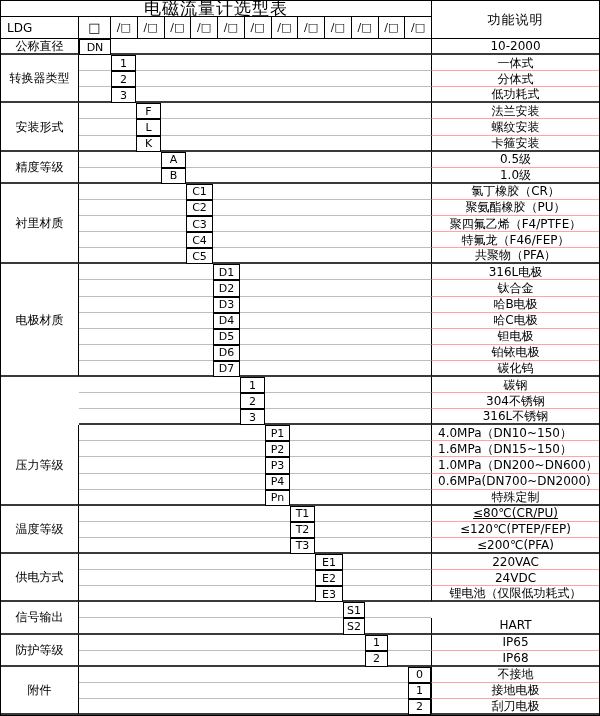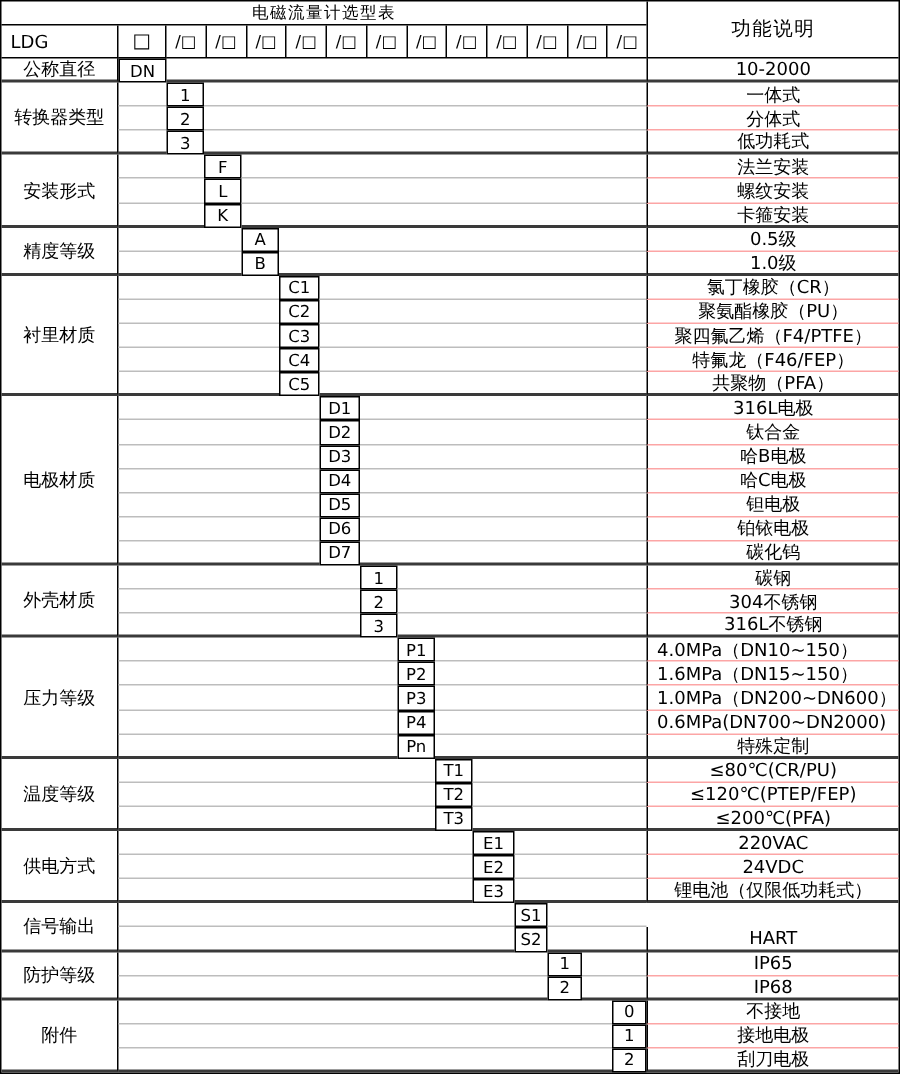--- a/index.html
+++ b/index.html
@@ -14,21 +14,21 @@
     border:1px solid #000;
     background:#fff;
     color:#000;
     font-family:"DejaVu Sans", sans-serif;
     font-size:12px;
   }
 
   .cell { display:flex; align-items:center; justify-content:center;
           overflow:hidden; white-space:nowrap; line-height:1; }
 
-  .title { grid-column:1/16; grid-row:1; border-bottom:1px solid #000; font-size:11px; letter-spacing:1px; }
+  .title { grid-column:1/16; grid-row:1; border-bottom:1px solid #000; font-size:17px; letter-spacing:1px; }
   .desc-header { grid-column:16; grid-row:1/3; border-left:1px solid #000; border-bottom:1px solid #000; font-size:13px; letter-spacing:1px; }
 
   .ldg { grid-column:1; grid-row:2; justify-content:flex-start; padding-left:6px;
          border-right:1px solid #000; border-bottom:1px solid #000; }
   .box-first { grid-column:2; grid-row:2; border-right:1px solid #000; border-bottom:1px solid #000; font-size:13px; }
   .slots { grid-column:3/16; grid-row:2; display:flex; border-bottom:1px solid #000; }
   .slot { flex:1; display:flex; align-items:center; justify-content:center;
           border-right:1px solid #000; font-size:11px; }
   .slot:last-child { border-right:none; }
 
@@ -144,21 +144,20 @@
     <div class="cell filler" style="grid-area: 21 / 8 / 22 / 16;"></div>
     <div class="cell desc" style="grid-area: 21 / 16 / 22 / 17;">钽电极</div>
     <div class="cell filler" style="grid-area: 22 / 2 / 23 / 7;"></div>
     <div class="cell code" style="grid-area: 22 / 7 / 23 / 8;">D6</div>
     <div class="cell filler" style="grid-area: 22 / 8 / 23 / 16;"></div>
     <div class="cell desc" style="grid-area: 22 / 16 / 23 / 17;">铂铱电极</div>
     <div class="cell filler cat-end" style="grid-area: 23 / 2 / 24 / 7;"></div>
     <div class="cell code" style="grid-area: 23 / 7 / 24 / 8;">D7</div>
     <div class="cell filler cat-end" style="grid-area: 23 / 8 / 24 / 16;"></div>
     <div class="cell desc cat-end" style="grid-area: 23 / 16 / 24 / 17;">碳化钨</div>
-    <div class="cell label" style="grid-area: 24 / 1 / 27 / 2;">外壳材质</div>
     <div class="cell filler" style="grid-area: 24 / 2 / 25 / 8;"></div>
     <div class="cell code" style="grid-area: 24 / 8 / 25 / 9;">1</div>
     <div class="cell filler" style="grid-area: 24 / 9 / 25 / 16;"></div>
     <div class="cell desc" style="grid-area: 24 / 16 / 25 / 17;">碳钢</div>
     <div class="cell filler" style="grid-area: 25 / 2 / 26 / 8;"></div>
     <div class="cell code" style="grid-area: 25 / 8 / 26 / 9;">2</div>
     <div class="cell filler" style="grid-area: 25 / 9 / 26 / 16;"></div>
     <div class="cell desc" style="grid-area: 25 / 16 / 26 / 17;">304不锈钢</div>
     <div class="cell filler cat-end" style="grid-area: 26 / 2 / 27 / 8;"></div>
     <div class="cell code" style="grid-area: 26 / 8 / 27 / 9;">3</div>
@@ -182,21 +181,21 @@
     <div class="cell filler" style="grid-area: 30 / 10 / 31 / 16;"></div>
     <div class="cell desc left" style="grid-area: 30 / 16 / 31 / 17;">0.6MPa(DN700~DN2000)</div>
     <div class="cell filler cat-end" style="grid-area: 31 / 2 / 32 / 9;"></div>
     <div class="cell code" style="grid-area: 31 / 9 / 32 / 10;">Pn</div>
     <div class="cell filler cat-end" style="grid-area: 31 / 10 / 32 / 16;"></div>
     <div class="cell desc cat-end" style="grid-area: 31 / 16 / 32 / 17;">特殊定制</div>
     <div class="cell label" style="grid-area: 32 / 1 / 35 / 2;">温度等级</div>
     <div class="cell filler" style="grid-area: 32 / 2 / 33 / 10;"></div>
     <div class="cell code" style="grid-area: 32 / 10 / 33 / 11;">T1</div>
     <div class="cell filler" style="grid-area: 32 / 11 / 33 / 16;"></div>
-    <div class="cell desc" style="grid-area: 32 / 16 / 33 / 17;">≤80℃(CR/PU)</div>
+    <div class="cell desc" style="grid-area: 32 / 16 / 33 / 17; text-decoration: underline;">≤80℃(CR/PU)</div>
     <div class="cell filler" style="grid-area: 33 / 2 / 34 / 10;"></div>
     <div class="cell code" style="grid-area: 33 / 10 / 34 / 11;">T2</div>
     <div class="cell filler" style="grid-area: 33 / 11 / 34 / 16;"></div>
     <div class="cell desc" style="grid-area: 33 / 16 / 34 / 17;">≤120℃(PTEP/FEP)</div>
     <div class="cell filler cat-end" style="grid-area: 34 / 2 / 35 / 10;"></div>
     <div class="cell code" style="grid-area: 34 / 10 / 35 / 11;">T3</div>
     <div class="cell filler cat-end" style="grid-area: 34 / 11 / 35 / 16;"></div>
     <div class="cell desc cat-end" style="grid-area: 34 / 16 / 35 / 17;">≤200℃(PFA)</div>
     <div class="cell label" style="grid-area: 35 / 1 / 38 / 2;">供电方式</div>
     <div class="cell filler" style="grid-area: 35 / 2 / 36 / 11;"></div>

